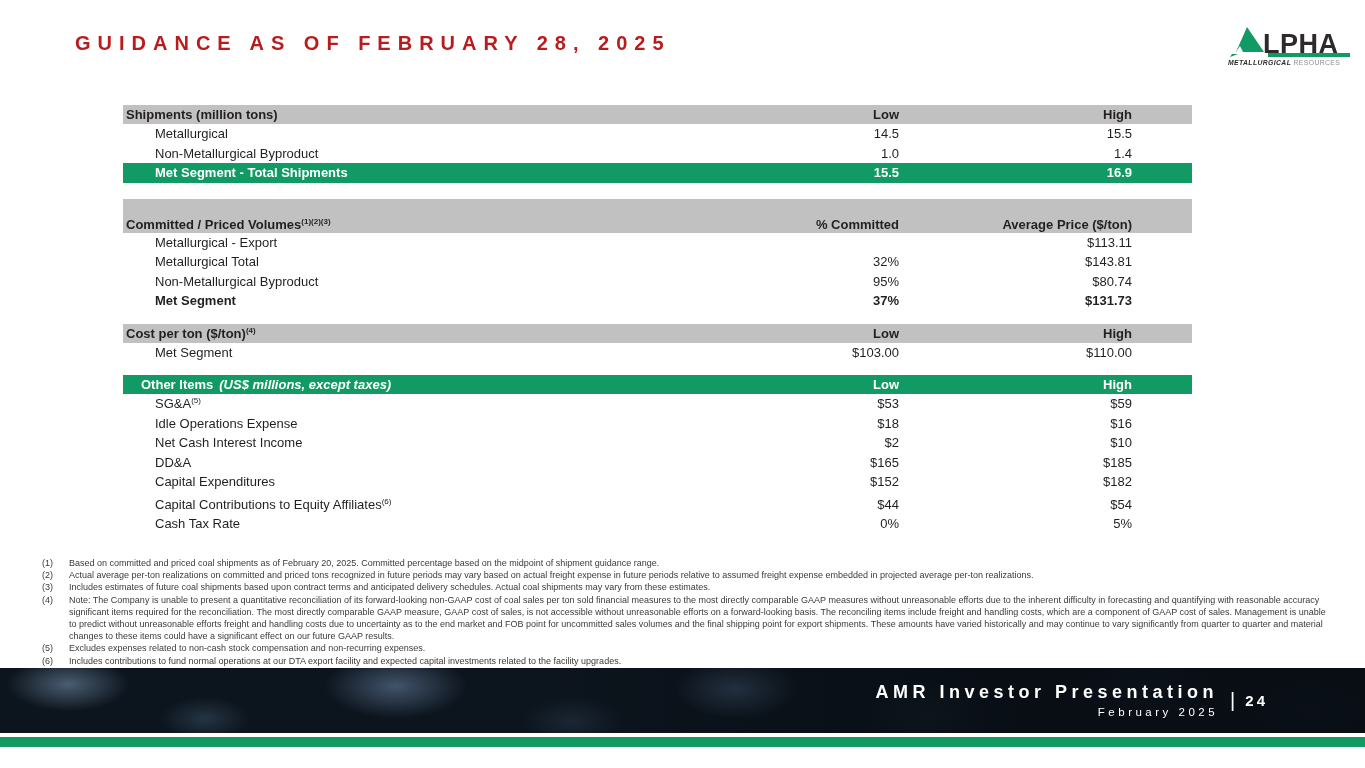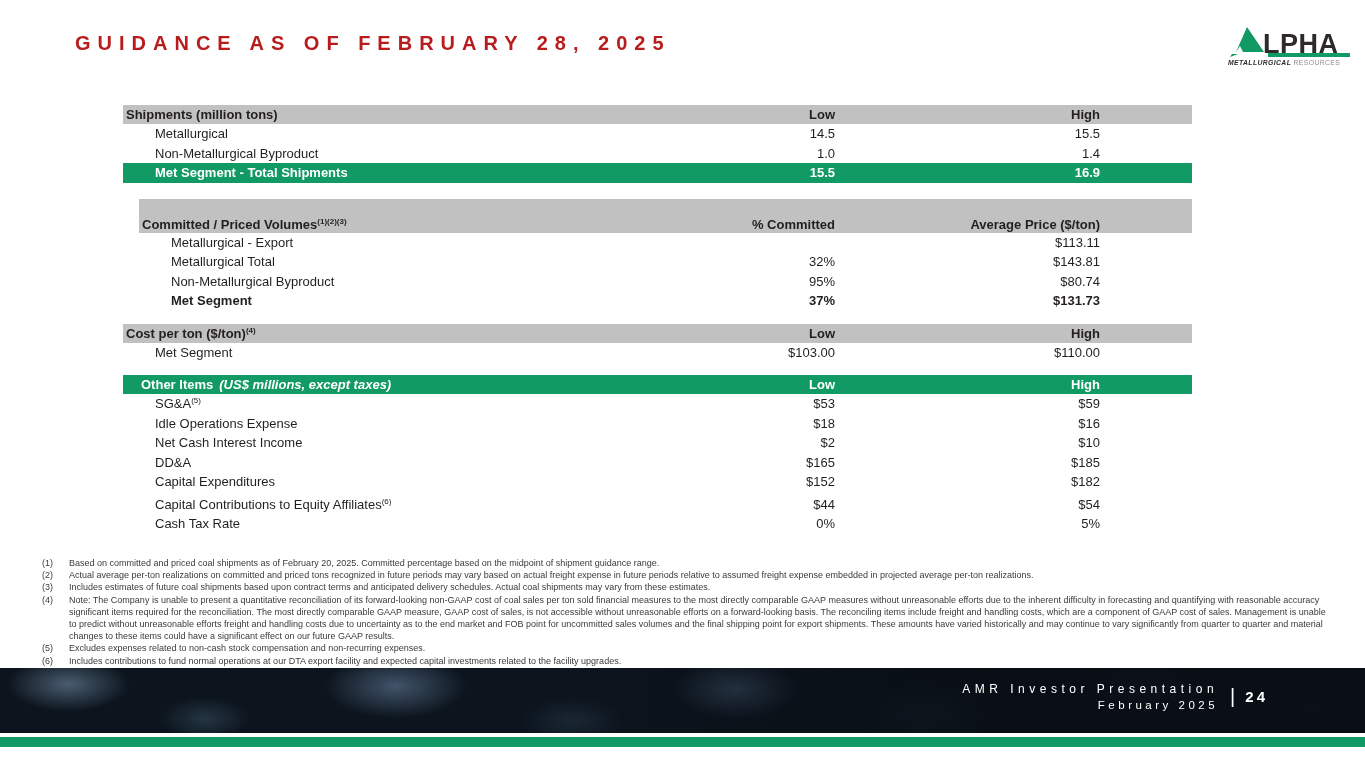--- a/index.html
+++ b/index.html
@@ -21,31 +21,31 @@
   .logo-word { font-size:27px; font-weight:800; color:#2e2a2b; line-height:26px; letter-spacing:0.5px; margin-left:-3px; }
   .logo-underline { height:4px; background:#129a65; margin-left:40px; margin-top:-4px; }
   .logo-sub { font-size:6.8px; margin-top:2px; letter-spacing:0.4px; white-space:nowrap; }
   .logo-sub-bold { font-style:italic; font-weight:bold; color:#2e2a2b; }
   .logo-sub-light { color:#8d8d8d; }
 
   
   .content { position:absolute; left:123px; top:105px; width:1069px; }
   .trow {
     display:grid; grid-template-columns:1fr 180px 233px 60px;
-    align-items:center; height:19.5px; font-size:13px;gap:32px;
+    align-items:center; height:19.5px; font-size:13px;
   }
   .trow .cell-label { padding-left:32px; }
   .trow .c1, .trow .c2 { text-align:right; }
   .thead { background:#c1c1c1; font-weight:bold; height:19px; }
   .thead .cell-label { padding-left:3px; }
   .thead.tall { height:33px; align-items:end; padding-bottom:1px; }
   .thead.green-h { background:#129a65; color:#ffffff;padding-left:15px; }
   .row-green { background:#129a65; color:#ffffff; font-weight:bold; }
   .bold-row { font-weight:bold; }
-  .gap16 { margin-top:16px;margin-left:16px; } .gap13 { margin-top:13px; }
+  .gap16 { margin-top:16px; } .gap13 { margin-top:13px; }
   .row-spaced { margin-top:3px; }
   sup { font-size:8px; line-height:0; }
   .hdr-italic { font-style:italic; margin-left:6px; }
 
   
   .footnotes {
     position:absolute; left:42px; top:557px; width:1290px;
     font-size:9px; line-height:12.2px; color:#3a3a3a;
   }
   .fn { display:flex; }
@@ -65,21 +65,21 @@
       radial-gradient(95px 46px at 54% 32%, #33455a, transparent 65%),
       radial-gradient(120px 55px at 69% 72%, #22303f, transparent 65%),
       radial-gradient(100px 48px at 84% 30%, #2c3c4e, transparent 65%),
       radial-gradient(80px 40px at 96% 65%, #1a2733, transparent 65%);
   }
   .footer-text {
     position:absolute; right:97px; top:14px;
     display:flex; align-items:center; color:#ffffff;
   }
   .ft-lines { text-align:right; }
-  .ft-line1 { font-size:12px; font-weight:normal; letter-spacing:4.5px; }
+  .ft-line1 { font-size:18px; font-weight:bold; letter-spacing:4.5px; }
   .ft-line2 { font-size:11.5px; letter-spacing:3.5px; margin-top:3px; }
   .ft-sep { font-size:20px; font-weight:300; margin:0 10px 0 12px; }
   .ft-page { font-size:15px; font-weight:bold; letter-spacing:3px; }
   .green-bar { position:absolute; left:0; top:737px; width:1365px; height:10px; background:#129a65; }
 </style>
 </head>
 <body>
 
 <div class="slide">
 

